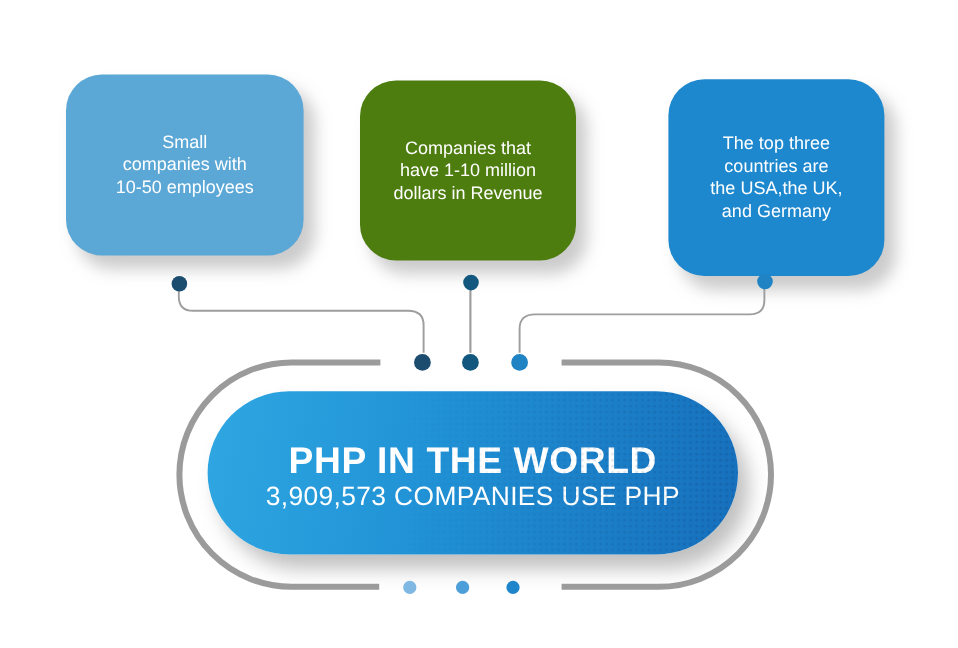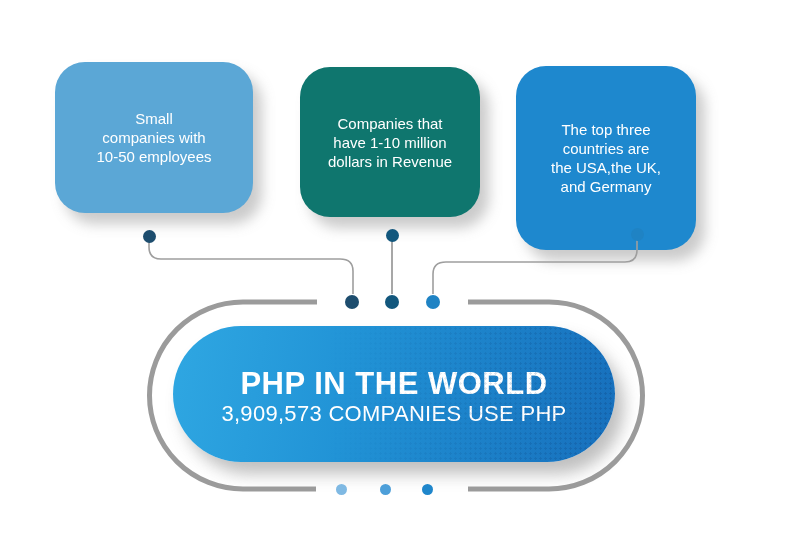--- a/index.html
+++ b/index.html
@@ -24,21 +24,21 @@
     align-items: center;
     justify-content: center;
     text-align: center;
     color: #ffffff;
     font-size: 15px;
     line-height: 19px;
   }
   .info-box .box-label { white-space: pre-line; }
   .box-1 { left: 55px;  top: 62px; width: 198px; height: 151px; }
   .box-2 { left: 300px; top: 67px; width: 180px; height: 150px; }
-  .box-3 { left: 516px; top: 66px; width: 180px; height: 184px; }
+  .box-3 { left: 557px; top: 66px; width: 180px; height: 164px; }
 
   
   svg.wires {
     position: absolute;
     left: 0; top: 0;
     width: 798px; height: 540px;
   }
 
   
   .dot {
@@ -93,21 +93,21 @@
 </head>
 <body>
 
 <div class="stage">
 
   <div class="info-box box-1" style="background: rgb(91, 167, 214);">
     <div class="box-label">Small
 companies with
 10-50 employees</div>
   </div>
-  <div class="info-box box-2" style="background: #0f766e; text-align: center;">
+  <div class="info-box box-2" style="background: #4d7c0f; text-align: center;">
     <div class="box-label">Companies that
 have 1-10 million
 dollars in Revenue</div>
   </div>
   <div class="info-box box-3" style="background: rgb(30, 136, 206);">
     <div class="box-label">The top three
 countries are
 the USA,the UK,
 and Germany</div>
   </div>

